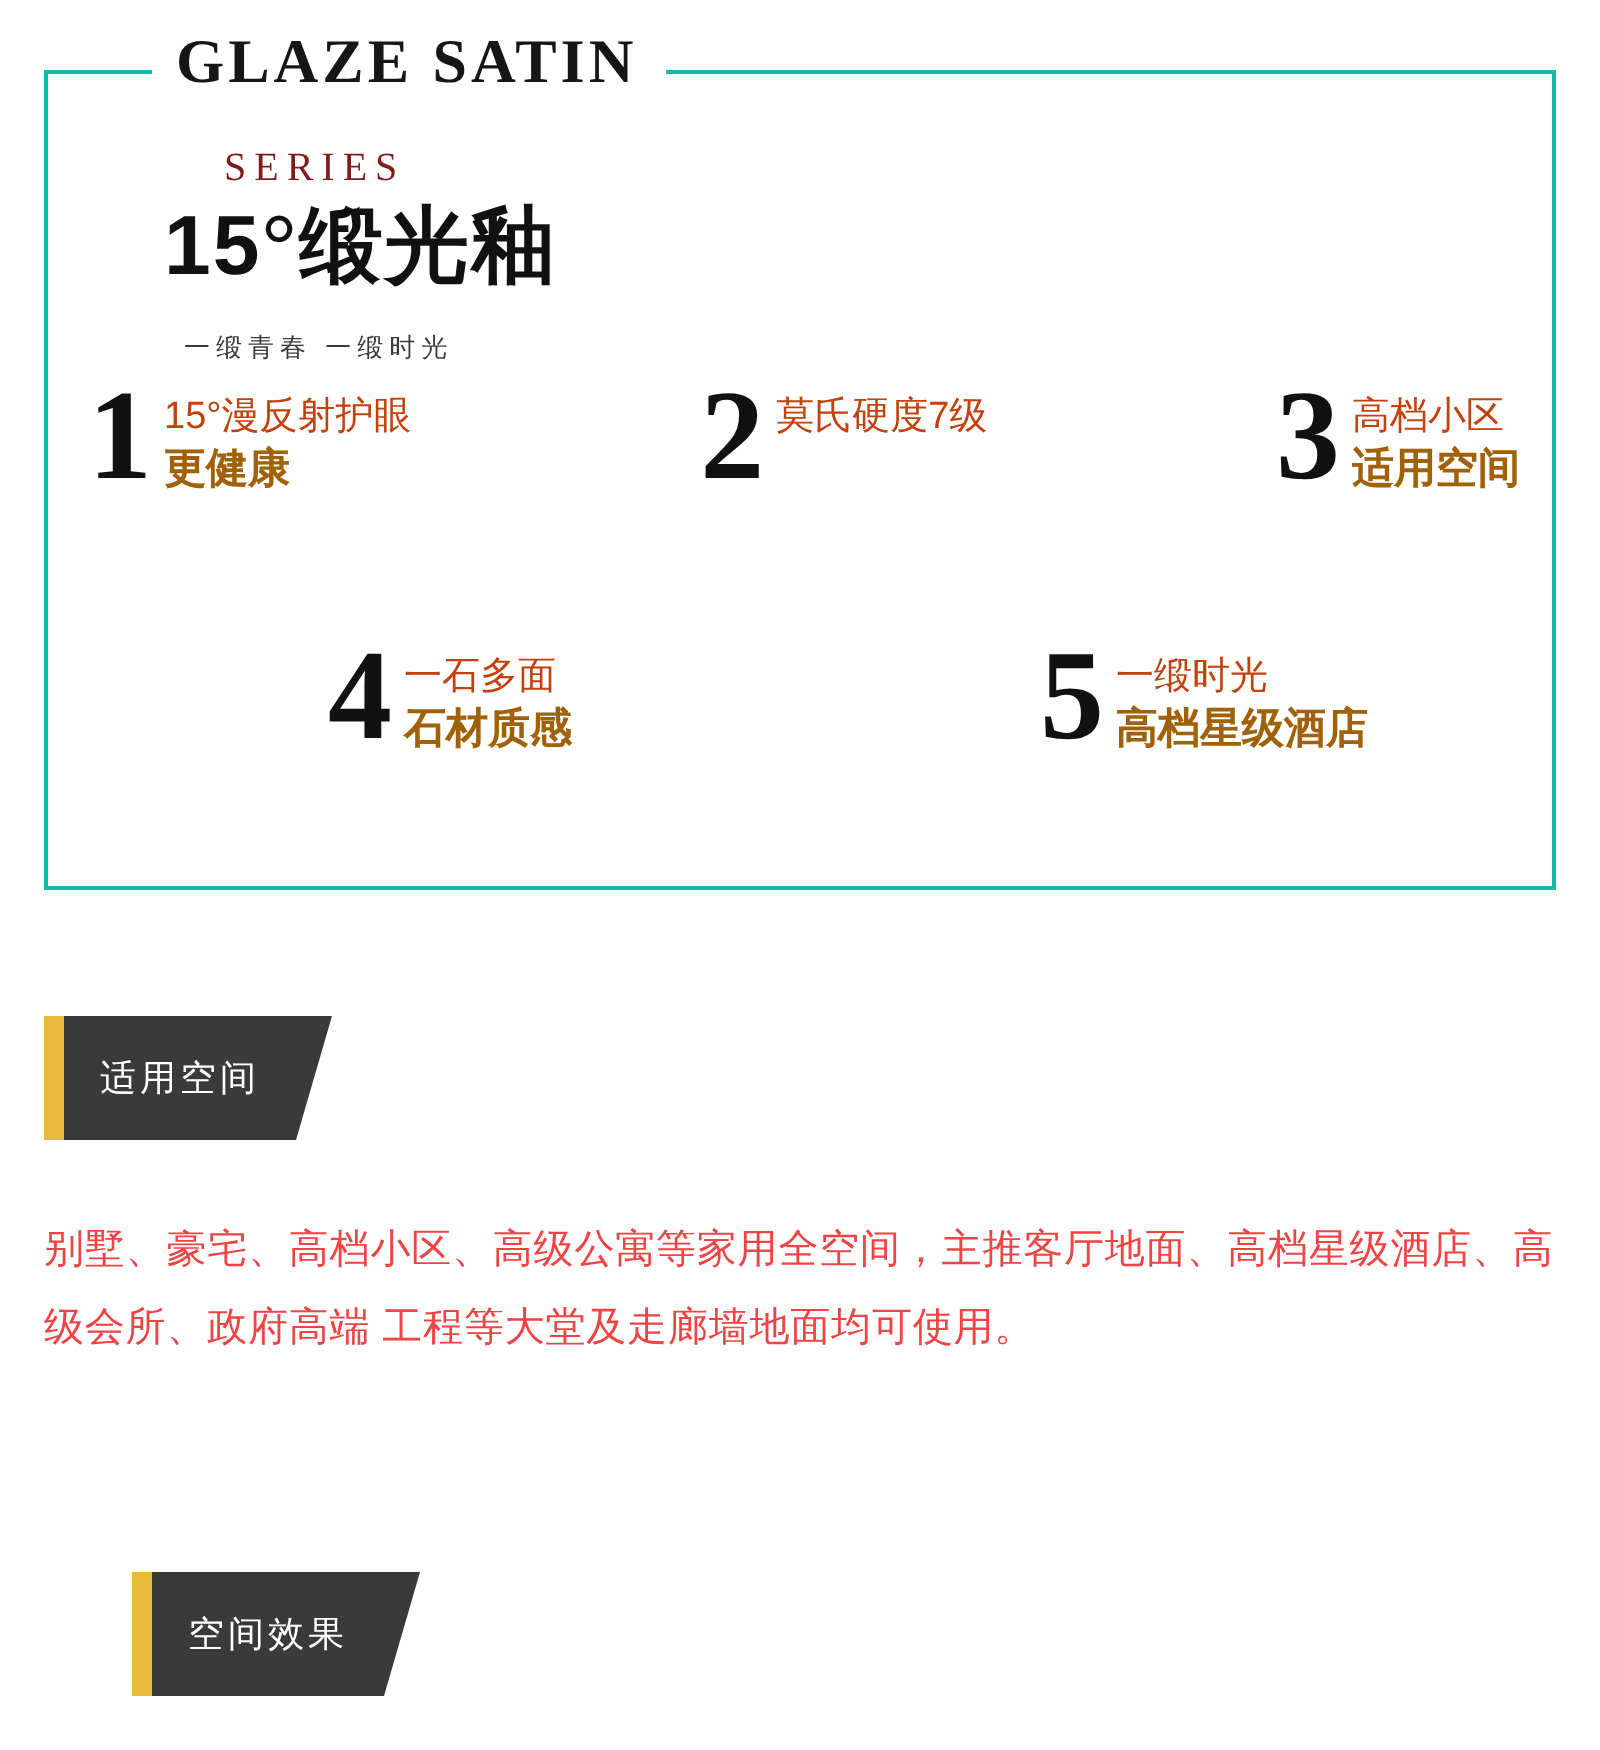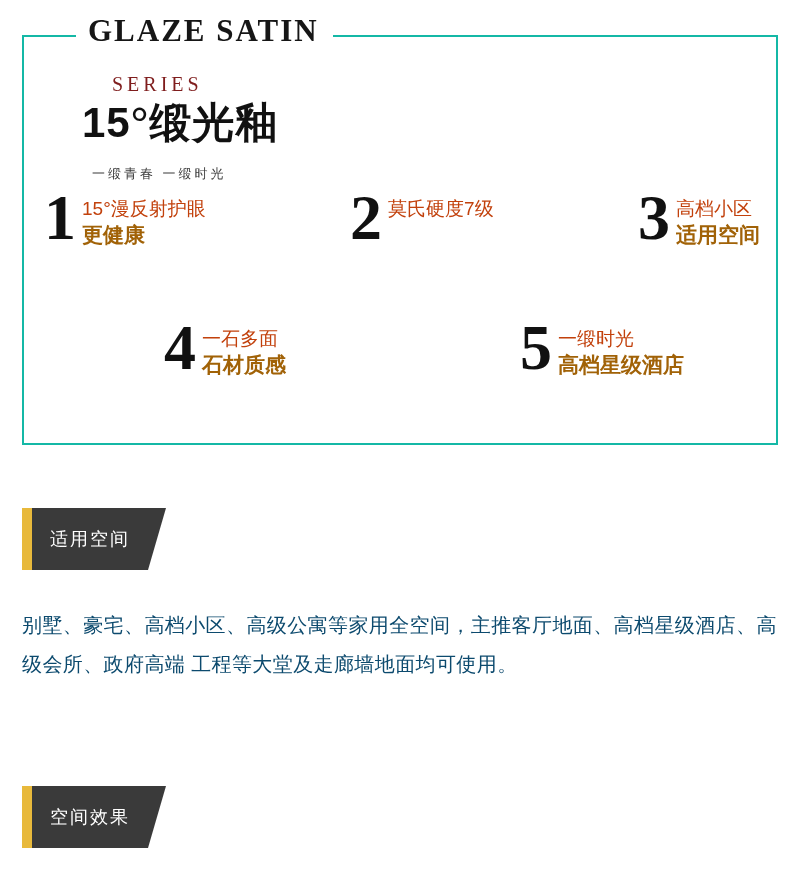--- a/index.html
+++ b/index.html
@@ -142,26 +142,26 @@
     clip-path: polygon(0 0, 100% 0, calc(100% - 18px) 100%, 0 100%);
     padding-right: 36px;
   }
 
   .body-text {
     position: absolute;
     left: 22px;
     width: 756px;
     font-size: 20px;
     line-height: 1.95;
-    color: #0c4a6e;
+    color: #ef4444;
     letter-spacing: 0.4px;
   }
 
   .sec-space { top: 508px; }
-  .sec-effect { top: 786px; }
+  .sec-effect { top: 786px; margin-left: 44px; }
   .para-space { top: 606px; }
 </style>
 </head>
 <body>
 
 <div class="hero">
 
   <div class="brand-block">
     <div class="brand-title">GLAZE SATIN</div>
   </div>

